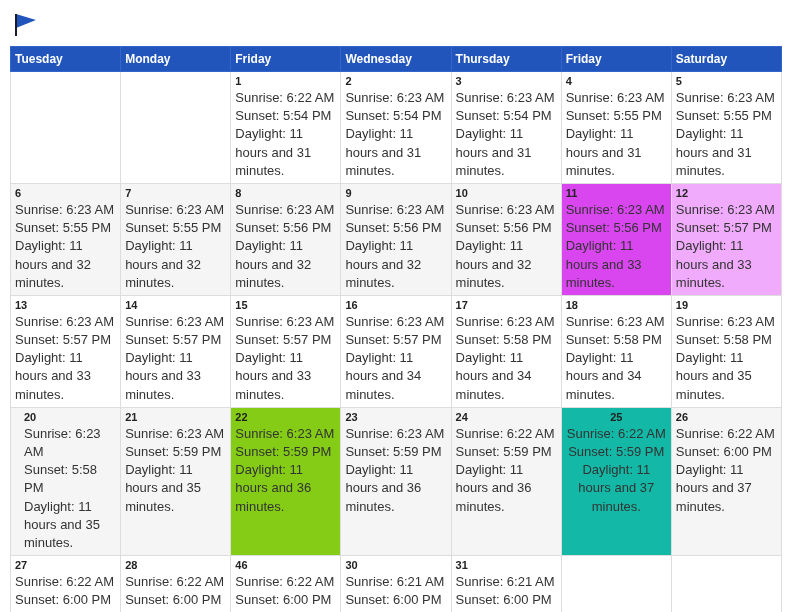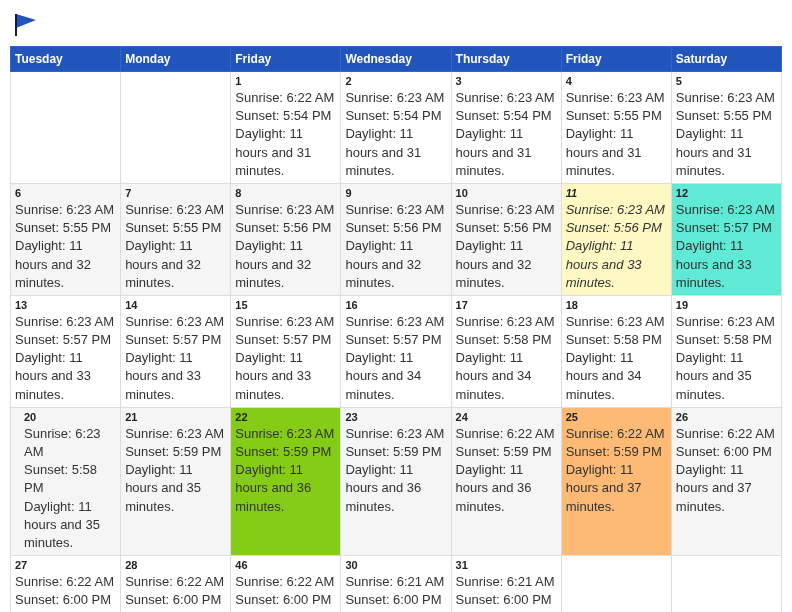--- a/index.html
+++ b/index.html
@@ -158,25 +158,25 @@
             <div class="day-detail">Sunrise: 6:23 AM<br>Sunset: 5:56 PM<br>Daylight: 11 hours and 32 minutes.</div>
           </td>
           <td style="background: rgb(245, 245, 245);">
             <span class="day-number">9</span>
             <div class="day-detail">Sunrise: 6:23 AM<br>Sunset: 5:56 PM<br>Daylight: 11 hours and 32 minutes.</div>
           </td>
           <td style="background: rgb(245, 245, 245);">
             <span class="day-number">10</span>
             <div class="day-detail">Sunrise: 6:23 AM<br>Sunset: 5:56 PM<br>Daylight: 11 hours and 32 minutes.</div>
           </td>
-          <td style="background: #fef9c3; font-style: italic;">
+          <td style="background: #d946ef;">
             <span class="day-number">11</span>
             <div class="day-detail">Sunrise: 6:23 AM<br>Sunset: 5:56 PM<br>Daylight: 11 hours and 33 minutes.</div>
           </td>
-          <td style="background: #5eead4;">
+          <td style="background: #f0abfc;">
             <span class="day-number">12</span>
             <div class="day-detail">Sunrise: 6:23 AM<br>Sunset: 5:57 PM<br>Daylight: 11 hours and 33 minutes.</div>
           </td>
         </tr>
         <tr>
           <td>
             <span class="day-number">13</span>
             <div class="day-detail">Sunrise: 6:23 AM<br>Sunset: 5:57 PM<br>Daylight: 11 hours and 33 minutes.</div>
           </td>
           <td>
@@ -218,21 +218,21 @@
             <div class="day-detail">Sunrise: 6:23 AM<br>Sunset: 5:59 PM<br>Daylight: 11 hours and 36 minutes.</div>
           </td>
           <td style="background: rgb(245, 245, 245);">
             <span class="day-number">23</span>
             <div class="day-detail">Sunrise: 6:23 AM<br>Sunset: 5:59 PM<br>Daylight: 11 hours and 36 minutes.</div>
           </td>
           <td style="background: rgb(245, 245, 245);">
             <span class="day-number">24</span>
             <div class="day-detail">Sunrise: 6:22 AM<br>Sunset: 5:59 PM<br>Daylight: 11 hours and 36 minutes.</div>
           </td>
-          <td style="background: #fdba74;">
+          <td style="background: #14b8a6; text-align: center;">
             <span class="day-number">25</span>
             <div class="day-detail">Sunrise: 6:22 AM<br>Sunset: 5:59 PM<br>Daylight: 11 hours and 37 minutes.</div>
           </td>
           <td style="background: rgb(245, 245, 245); margin-left: 17px;">
             <span class="day-number">26</span>
             <div class="day-detail">Sunrise: 6:22 AM<br>Sunset: 6:00 PM<br>Daylight: 11 hours and 37 minutes.</div>
           </td>
         </tr>
         <tr>
           <td>

